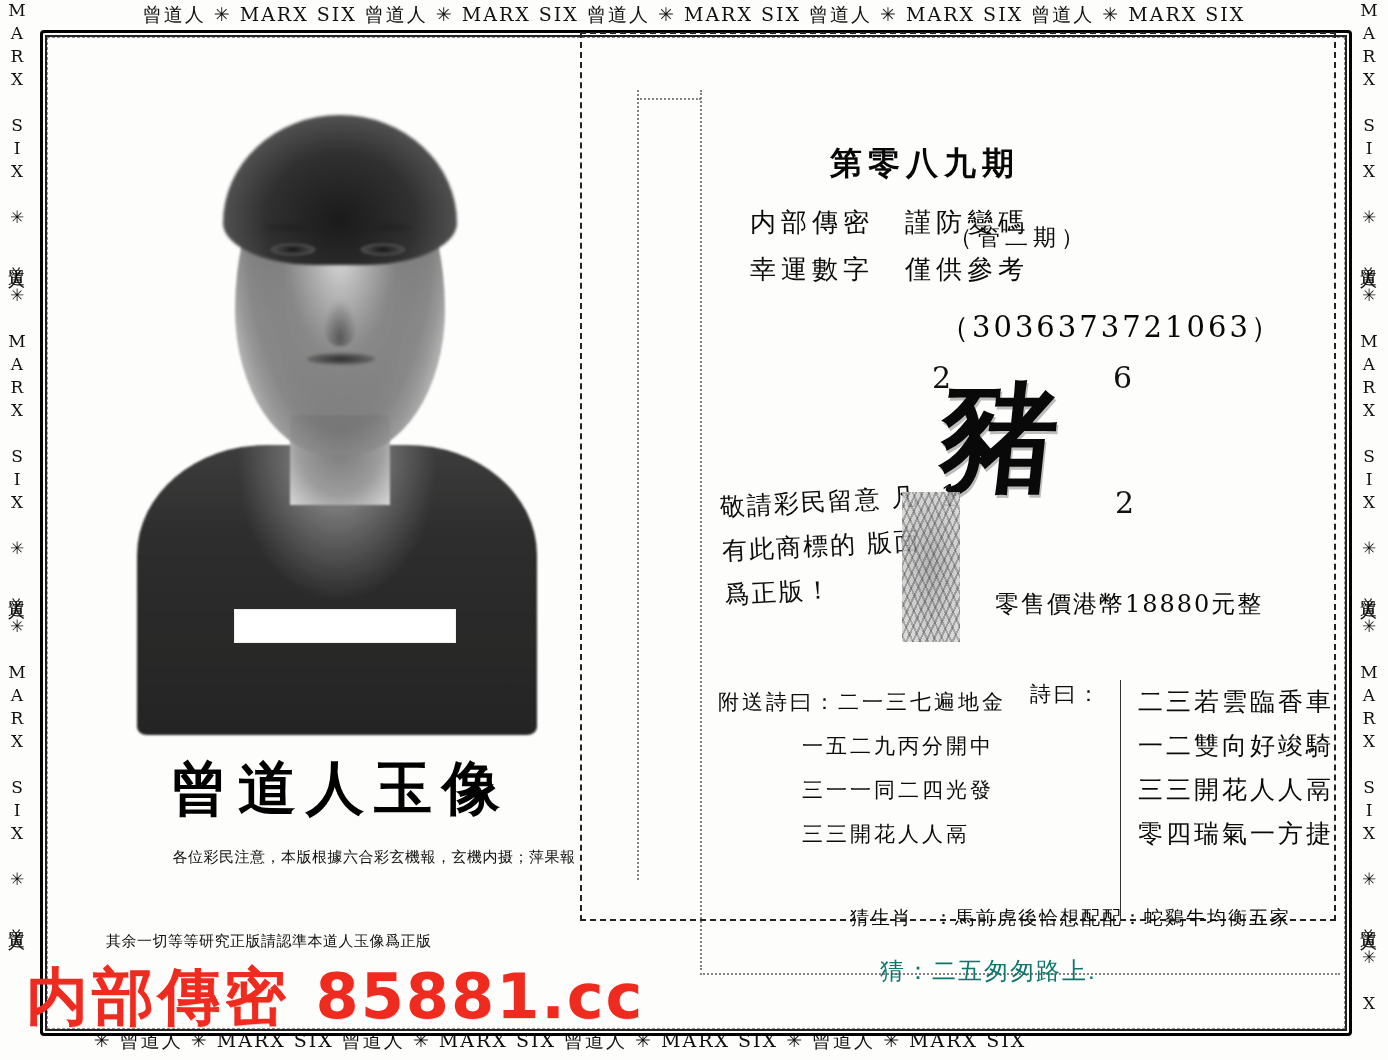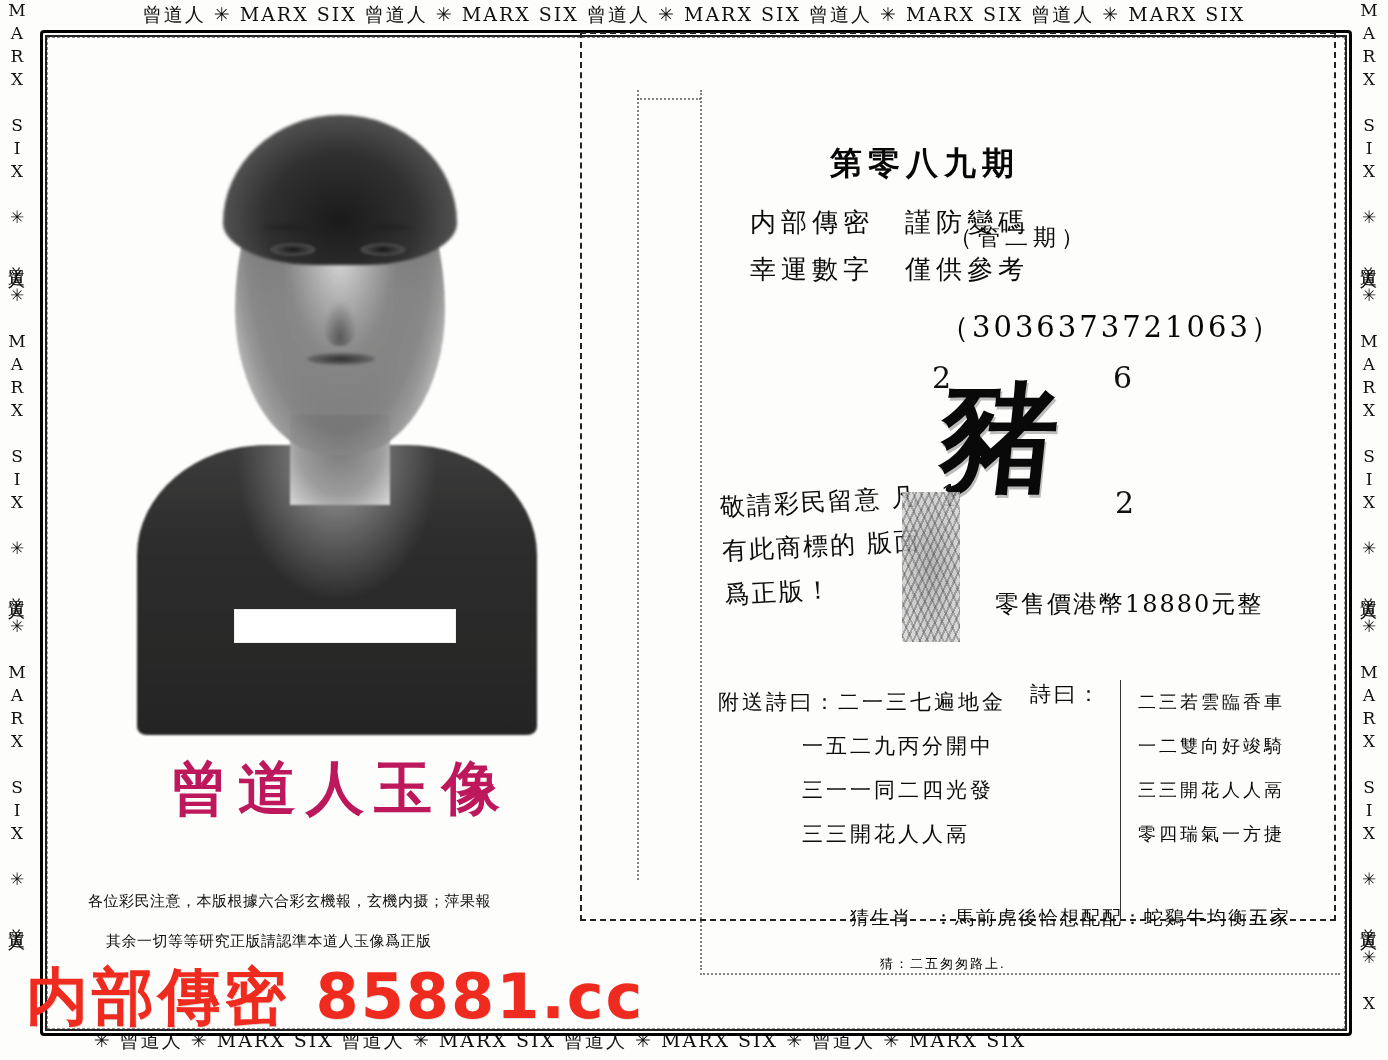--- a/index.html
+++ b/index.html
@@ -163,32 +163,32 @@
   }
   .portrait-title {
     position: absolute;
     left: 55px; top: 690px;
     width: 430px;
     text-align: center;
     font-family: "DejaVu Serif", serif;
     font-size: 58px;
     font-weight: 700;
     letter-spacing: 10px;
-    color: #be185d;
+    color: #000000;
   }
   .left-note {
     position: absolute;
     left: 18px;
     width: 572px;
     font-family: "DejaVu Sans", sans-serif;
     font-size: 15px;
     color: #111;
     letter-spacing: .5px;
   }
-  #left-note-1 { top: 832px; }
+  #left-note-1 { top: 788px; text-align: center; }
   #left-note-2 { top: 872px; left: 36px; }
 
   
   .vdot {
     position: absolute;
     border-left: 2px dotted #5b5b5b;
     opacity: .75;
   }
   .hdot {
     position: absolute;
@@ -309,40 +309,40 @@
     left: 330px; top: 620px;
     font-family: "DejaVu Serif", serif;
     font-size: 21px;
     letter-spacing: 3px;
     color: #0b0b0b;
   }
   .poem-right {
     position: absolute;
     left: 438px; top: 620px;
     font-family: "DejaVu Serif", serif;
-    font-size: 18px;
+    font-size: 25px;
     line-height: 44px;
     letter-spacing: 3px;
     color: #0b0b0b;
   }
   .zodiac-guess {
     position: absolute;
     left: 150px; top: 845px;
     font-family: "DejaVu Serif", serif;
     font-size: 19px;
     letter-spacing: 2px;
     color: #0b0b0b;
   }
   .zodiac-guess2 {
     position: absolute;
     left: 180px; top: 895px;
     font-family: Liberation Sans, sans-serif;
-    font-size: 13px;
+    font-size: 24px;
     letter-spacing: 2px;
-    color: #000000;
+    color: #0f766e;
   }
 
   
   #watermark {
     position: absolute;
     left: 26px; top: 955px;
     font-family: "DejaVu Sans", sans-serif;
     font-size: 62px;
     font-weight: 700;
     color: #ef2a1f;

